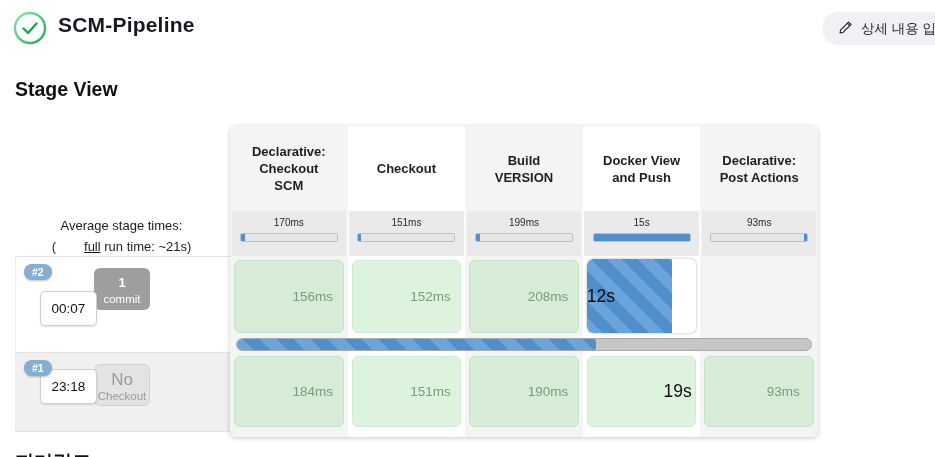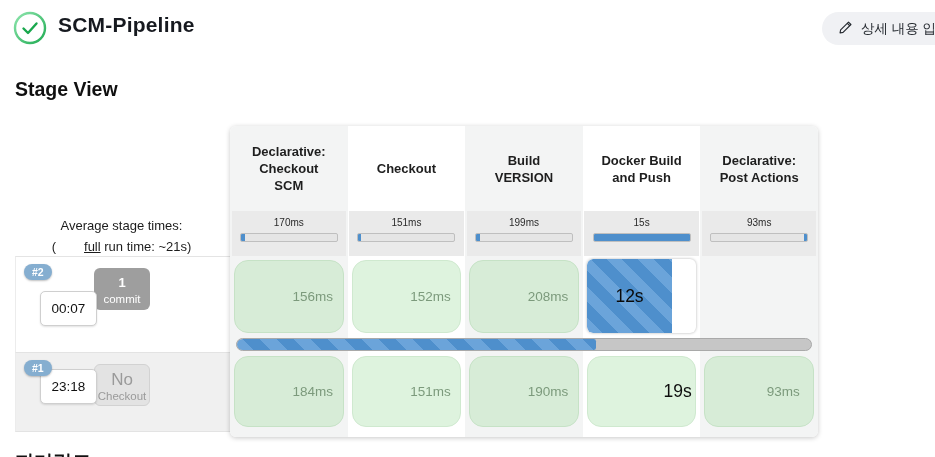--- a/index.html
+++ b/index.html
@@ -45,30 +45,30 @@
   .col-header{height:85px;display:flex;align-items:center;justify-content:center;text-align:center;
     font-size:13px;font-weight:700;line-height:17px;color:#1e1e1e;padding:0 14px;box-sizing:border-box;}
   .avg-cell{height:45px;background:#eaeaea;margin:0 1.5px;box-sizing:border-box;}
   .avg-val{font-size:10px;text-align:center;margin-top:6px;color:#2a2a2a;}
   .avg-bar{width:96px;height:7px;margin:5px auto 0;background:#e5e5e5;border:1px solid #bfbfbf;border-radius:2px;overflow:hidden;display:flex;}
   .avg-bar .fill{height:100%;background:var(--accent,#4e8fcc);}
   .avg-bar .fill.right{margin-left:auto;}
   .slot{height:82px;position:relative;}
   .slot.b1{height:80px;}
   .gap{height:14px;}
-  .green-cell{position:absolute;left:4px;right:4px;top:4px;bottom:5px;border-radius:14px;display:flex;align-items:center;
+  .green-cell{position:absolute;left:4px;right:4px;top:4px;bottom:5px;border-radius:6px;display:flex;align-items:center;
     justify-content:center;font-size:13.5px;color:#7c9a7c;box-sizing:border-box;cursor:pointer;padding-left:48px;}
   .green-cell.g-odd{background:var(--green1,#d7ecd7);border:1px solid #c6e2c6;}
   .green-cell.g-even{background:var(--green2,#def3de);border:1px solid #cfe9cf;}
   .green-cell .big{font-size:17.5px;color:#0e0e0e;margin-left:24px;}
   .progress-cell{position:absolute;left:4px;right:4px;top:3px;bottom:5px;background:#fff;border-radius:6px;
     box-shadow:0 0 3px rgba(0,0,0,.3);overflow:hidden;cursor:pointer;}
   .progress-cell .stripes{position:absolute;left:0;top:0;bottom:0;border-radius:6px 0 0 6px;
     background:repeating-linear-gradient(45deg,var(--stripe,#6ba4da) 0 11px,var(--accent,#4e8fcc) 11px 22px);
-    display:flex;align-items:center;justify-content:center;font-size:17.5px;color:#0a0a0a;}
+    display:flex;align-items:center;justify-content:flex-start;font-size:17.5px;color:#0a0a0a;}
   .run-progress{position:absolute;left:6px;top:212px;width:576px;height:13px;background:#c6c6c6;border:1px solid #a9a9a9;
     border-radius:7px;overflow:hidden;box-sizing:border-box;}
   .run-progress .rfill{height:100%;border-radius:7px 3px 3px 7px;
     background:repeating-linear-gradient(45deg,var(--stripe,#6ba4da) 0 12px,var(--accent,#4e8fcc) 12px 24px);}
   
   .bottom-heading{position:absolute;left:15px;top:449px;font-size:19px;font-weight:700;color:#101010;}
 </style>
 </head>
 <body style="--accent: #4e8fcc; --stripe: #6ba4da; --green1: #d7ecd7; --green2: #def3de; --badge: #85aed0;">
 
@@ -177,21 +177,21 @@
         </div>
       </div>
       <div class="gap"></div>
       <div class="slot b1">
         <div class="green-cell g-odd">
           <span>190ms</span>
         </div>
       </div>
     </div>
     <div class="col even">
-      <div class="col-header">Docker Build and Push</div>
+      <div class="col-header">Docker View and Push</div>
       <div class="avg-cell">
         <div class="avg-val">15s</div>
         <div class="avg-bar">
           <div class="fill" style="width: 100%;"></div>
         </div>
       </div>
       <div class="slot b2">
         <div class="progress-cell">
           <div class="stripes" style="width: 78%;">
             <span>12s</span>

